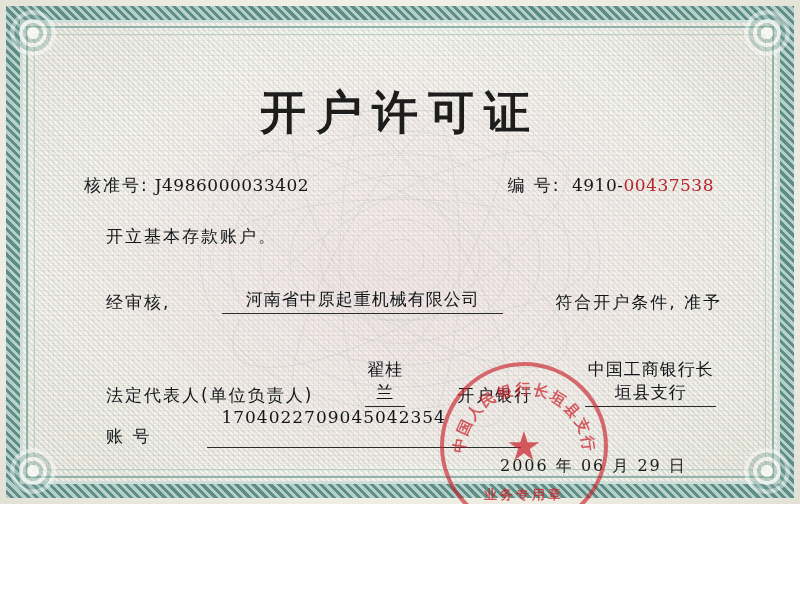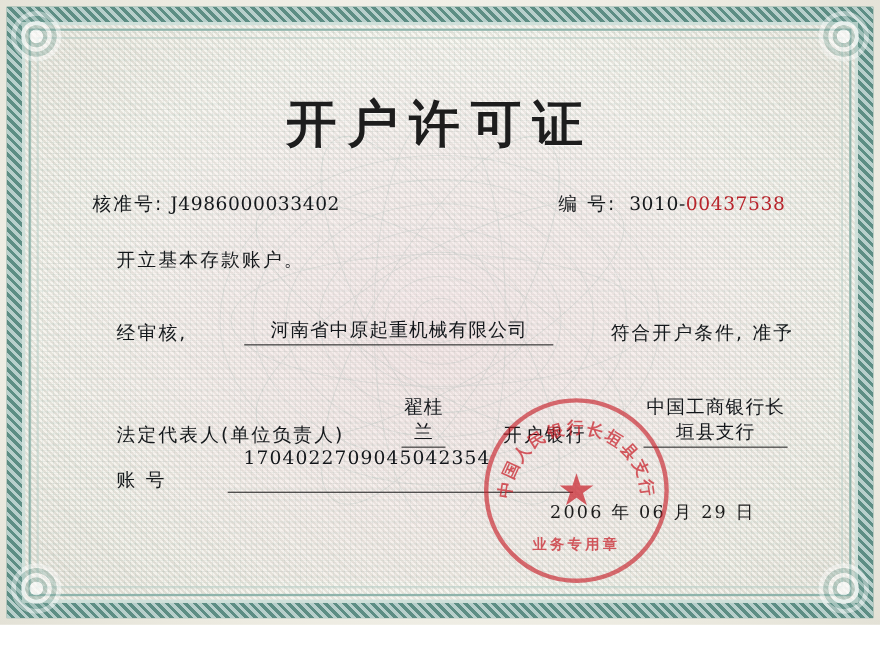--- a/index.html
+++ b/index.html
@@ -11,21 +11,21 @@
     width: 800px;
     height: 600px;
     overflow: hidden;
     font-family: "DejaVu Sans", "Liberation Sans", sans-serif;
   }
 
   
   .certificate {
     position: relative;
     width: 800px;
-    height: 568px;
+    height: 504px;
     background:
       radial-gradient(ellipse at 50% 48%, #fdfdfb 0%, #f7f6f0 45%, #eceae0 78%, #e3e1d6 100%);
     box-sizing: border-box;
     overflow: hidden;
   }
 
   
   .border-outer {
     position: absolute;
     inset: 6px;
@@ -310,21 +310,21 @@
   <div class="content">
 
     <div class="title">开户许可证</div>
 
     <div class="row row-nos">
       <div>
         <span class="label">核准号:</span><span class="value-plain">J4986000033402</span>
       </div>
       <div>
         <span class="label">编 号:</span>
-        <span class="value-plain">3010-</span><span class="value-red">00437538</span>
+        <span class="value-plain">4910-</span><span class="value-red">00437538</span>
       </div>
     </div>
 
     <div class="row row-second">
       <span class="label">开立基本存款账户。</span>
     </div>
 
     <div class="row row-main">
       <span class="label">经审核,</span>
       <span class="fill">

